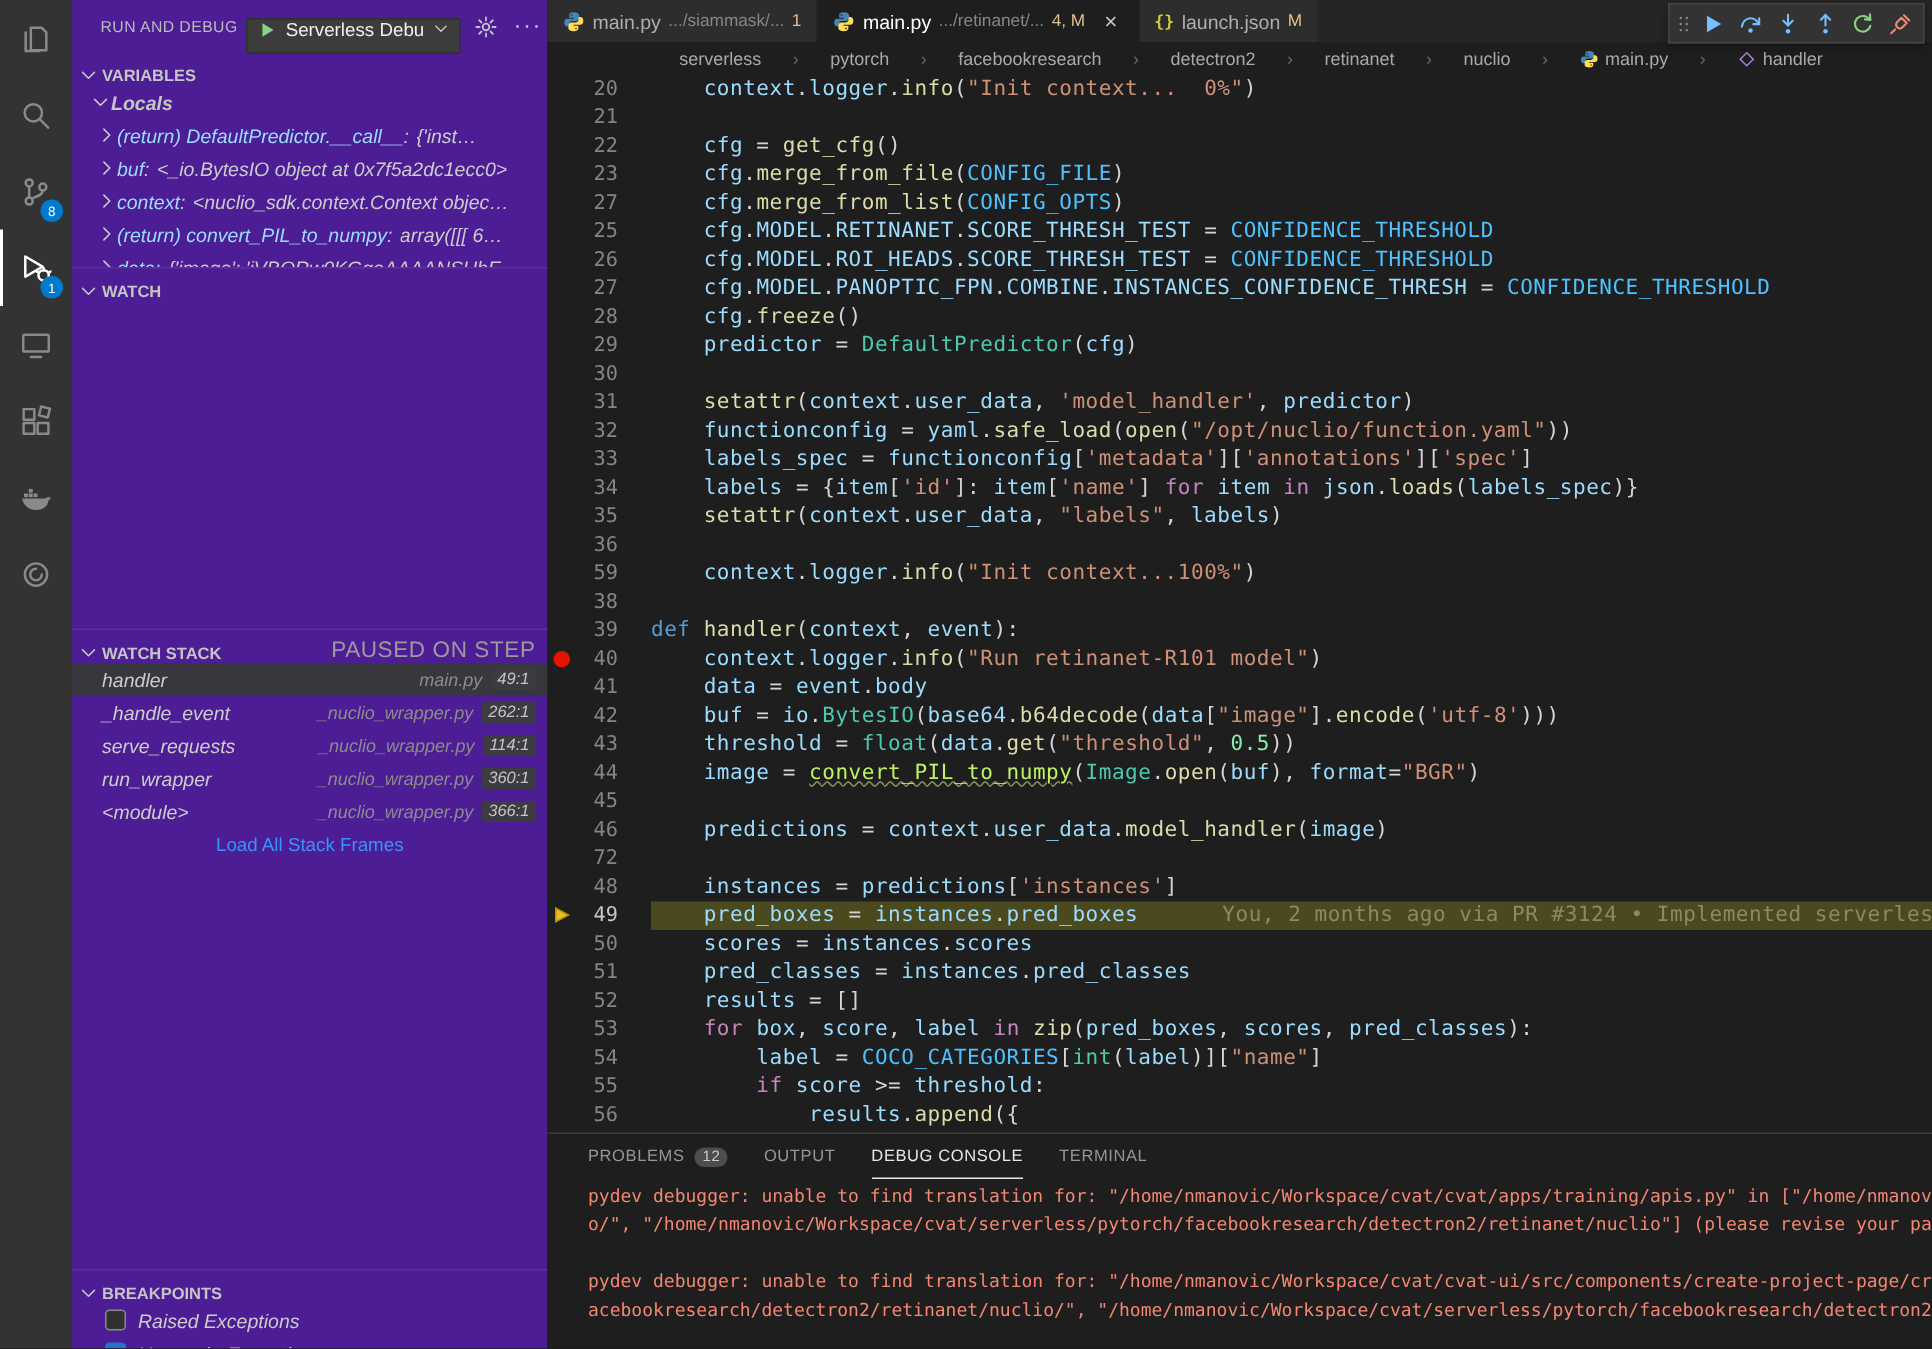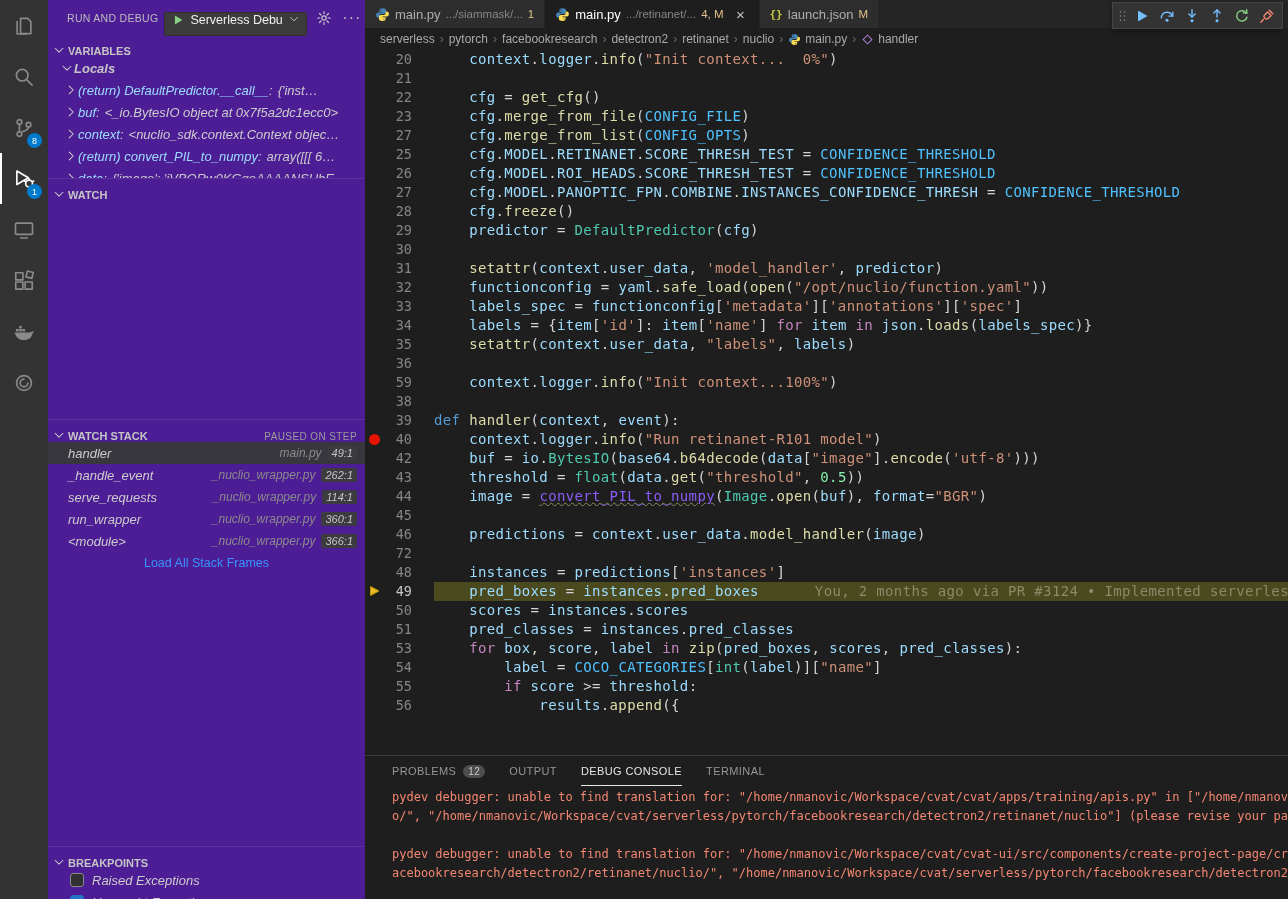--- a/index.html
+++ b/index.html
@@ -36,21 +36,21 @@
   .section-h .ic{width:14px;height:14px;color:#c5c5c5;flex:none;}
   .vars-body{height:121px;flex:none;overflow:hidden;}
   .row{height:22px;display:flex;align-items:center;white-space:nowrap;overflow:hidden;cursor:pointer;font-style:italic;}
   .row .ic{width:14px;height:14px;flex:none;color:#cccccc;}
   .scope-row{padding-left:12px;font-weight:700;color:#c5c5c5;}
   .var-row{padding-left:16px;}
   .var-name{color:#9cdcfe;}
   .var-sep{color:#cccccc;margin-right:5px;}
   .var-val{color:#cccccc;overflow:hidden;}
   .watch-body{height:218px;flex:none;}
-  .cs-status{margin-left:auto;font-size:10px;font-weight:400;color:#9b9b9b;letter-spacing:.4px;}
+  .cs-status{margin-left:auto;font-size:15px;font-weight:400;color:#9b9b9b;letter-spacing:.4px;}
   .cs-row{padding:0 8px 0 20px;}
   .cs-row.selected{background:#37373d;}
   .cs-fn{color:#cccccc;}
   .cs-file{margin-left:auto;color:#8c8c8c;font-size:12px;padding-left:10px;}
   .cs-loc{margin-left:6px;background:#3c3c40;border-radius:2px;padding:1px 4px;font-size:11px;color:#c5c5c5;flex:none;}
   .cs-link{height:22px;display:flex;align-items:center;justify-content:center;color:#3794ff;font-size:12.5px;cursor:pointer;}
   .bp-section{margin-top:auto;height:53px;flex:none;overflow:hidden;}
   .bp-row{padding-left:22px;gap:8px;}
   .cb{width:14px;height:14px;border:1px solid #8a8a8a;border-radius:3px;background:#313131;box-sizing:border-box;
       display:flex;align-items:center;justify-content:center;flex:none;cursor:pointer;}
@@ -62,40 +62,40 @@
   .tabbar{height:28px;flex:none;background:#252526;display:flex;align-items:stretch;}
   .tab{display:flex;align-items:center;gap:5px;padding:0 10px;background:#2d2d2d;border-right:1px solid #252526;
        cursor:pointer;font-size:13px;color:#aeaeae;white-space:nowrap;}
   .tab.active{background:#1e1e1e;color:#ffffff;}
   .tab .ic{width:15px;height:15px;flex:none;}
   .tab-desc{font-size:11.5px;color:#868686;}
   .tab-deco{font-size:11.5px;color:#e2c08d;}
   .tab-close{margin-left:4px;width:16px;text-align:center;color:#c5c5c5;font-size:15px;border-radius:3px;}
   .json-ic{color:#cbcb41;font-weight:700;font-size:11px;font-family:"DejaVu Sans Mono",monospace;}
 
-  .breadcrumbs{height:22px;flex:none;display:flex;align-items:center;gap:3px;padding-left:15px;
-               font-size:12px;color:#a9a9a9;white-space:nowrap;overflow:hidden;}
+  .breadcrumbs{height:22px;flex:none;display:flex;align-items:center;gap:19px;padding-left:15px;
+               font-size:12px;color:#a9a9a9;white-space:nowrap;overflow:hidden;justify-content:center;}
   .bc-sep{color:#6a6a6a;margin:0 2px;}
   .bc-item{display:flex;align-items:center;gap:4px;cursor:pointer;}
   .bc-item .ic{width:13px;height:13px;}
 
   .code{flex:1;overflow:hidden;font-family:"DejaVu Sans Mono","Liberation Mono",monospace;
         font-size:14px;letter-spacing:.35px;line-height:19px;}
   .line{display:flex;height:19px;}
   .gutter{width:47px;flex:none;position:relative;display:flex;align-items:center;justify-content:flex-end;}
   .g-ic{position:absolute;left:3px;top:1px;width:16px;height:16px;}
   .bp-dot{display:block;width:11px;height:11px;border-radius:50%;background:#e51400;margin:3px 0 0 1px;}
   .lnum{color:#858585;font-size:13.5px;letter-spacing:0;cursor:pointer;}
   .lnum.active{color:#c6c6c6;}
   .ltext{flex:1;margin-left:22px;white-space:pre;overflow:hidden;}
   .line.current .ltext{background:#4b4a1f;}
   .blame{color:#8a8a68;margin-left:56px;}
   .tk-t{color:#d4d4d4}.tk-v{color:#9cdcfe}.tk-f{color:#dcdcaa}.tk-s{color:#ce9178}.tk-k{color:#569cd6}
   .tk-c{color:#c586c0}.tk-C{color:#4fc1ff}.tk-T{color:#4ec9b0}.tk-n{color:#86efac}
-  .tk-fu{color:#8b5cf6;text-decoration:underline;text-decoration-style:wavy;text-decoration-color:#8a8a5e;text-decoration-thickness:1px;}
+  .tk-fu{color:#bef264;text-decoration:underline;text-decoration-style:wavy;text-decoration-color:#8a8a5e;text-decoration-thickness:1px;}
 
   
   .panel{height:144px;flex:none;box-sizing:border-box;border-top:1px solid #3c3c3c;display:flex;flex-direction:column;background:#1e1e1e;}
   .panel-tabs{height:30px;flex:none;display:flex;align-items:center;gap:24px;padding-left:27px;}
   .p-tab{height:100%;display:flex;align-items:center;gap:7px;font-size:11px;letter-spacing:.4px;color:#969696;cursor:pointer;}
   .p-tab.active{color:#e7e7e7;box-shadow:inset 0 -1px #e7e7e7;}
   .p-badge{background:#4d4d4d;color:#cccccc;border-radius:9px;padding:1px 5px;font-size:10px;}
   .console{flex:1;overflow:hidden;padding:2px 0 0 27px;font-family:"DejaVu Sans Mono","Liberation Mono",monospace;
            font-size:12px;line-height:19px;color:#f48771;}
   .cline{height:19px;white-space:pre;overflow:hidden;}
@@ -584,20 +584,27 @@
             <span class="g-ic">
               <span class="bp-dot"></span>
             </span>
             <span class="lnum">40</span>
           </div>
           <span class="ltext"><span class="tk-t">    </span><span class="tk-v">context</span><span class="tk-t">.</span><span class="tk-v">logger</span><span class="tk-t">.</span><span class="tk-f">info</span><span class="tk-t">(</span><span class="tk-s">"Run retinanet-R101 model"</span><span class="tk-t">)</span></span>
         </div>
         <div class="line">
           <div class="gutter">
             <span class="g-ic"></span>
+            <span class="lnum">41</span>
+          </div>
+          <span class="ltext"><span class="tk-t">    </span><span class="tk-v">data</span><span class="tk-t"> = </span><span class="tk-v">event</span><span class="tk-t">.</span><span class="tk-v">body</span></span>
+        </div>
+        <div class="line">
+          <div class="gutter">
+            <span class="g-ic"></span>
             <span class="lnum">42</span>
           </div>
           <span class="ltext"><span class="tk-t">    </span><span class="tk-v">buf</span><span class="tk-t"> = </span><span class="tk-v">io</span><span class="tk-t">.</span><span class="tk-T">BytesIO</span><span class="tk-t">(</span><span class="tk-v">base64</span><span class="tk-t">.</span><span class="tk-f">b64decode</span><span class="tk-t">(</span><span class="tk-v">data</span><span class="tk-t">[</span><span class="tk-s">"image"</span><span class="tk-t">].</span><span class="tk-f">encode</span><span class="tk-t">(</span><span class="tk-s">'utf-8'</span><span class="tk-t">)))</span></span>
         </div>
         <div class="line">
           <div class="gutter">
             <span class="g-ic"></span>
             <span class="lnum">43</span>
           </div>
           <span class="ltext"><span class="tk-t">    </span><span class="tk-v">threshold</span><span class="tk-t"> = </span><span class="tk-T">float</span><span class="tk-t">(</span><span class="tk-v">data</span><span class="tk-t">.</span><span class="tk-f">get</span><span class="tk-t">(</span><span class="tk-s">"threshold"</span><span class="tk-t">, </span><span class="tk-n">0.5</span><span class="tk-t">))</span></span>
@@ -652,20 +659,27 @@
             <span class="lnum">50</span>
           </div>
           <span class="ltext"><span class="tk-t">    </span><span class="tk-v">scores</span><span class="tk-t"> = </span><span class="tk-v">instances</span><span class="tk-t">.</span><span class="tk-v">scores</span></span>
         </div>
         <div class="line">
           <div class="gutter">
             <span class="g-ic"></span>
             <span class="lnum">51</span>
           </div>
           <span class="ltext"><span class="tk-t">    </span><span class="tk-v">pred_classes</span><span class="tk-t"> = </span><span class="tk-v">instances</span><span class="tk-t">.</span><span class="tk-v">pred_classes</span></span>
+        </div>
+        <div class="line">
+          <div class="gutter">
+            <span class="g-ic"></span>
+            <span class="lnum">52</span>
+          </div>
+          <span class="ltext"><span class="tk-t">    </span><span class="tk-v">results</span><span class="tk-t"> = []</span></span>
         </div>
         <div class="line">
           <div class="gutter">
             <span class="g-ic"></span>
             <span class="lnum">53</span>
           </div>
           <span class="ltext"><span class="tk-t">    </span><span class="tk-c">for</span><span class="tk-t"> </span><span class="tk-v">box</span><span class="tk-t">, </span><span class="tk-v">score</span><span class="tk-t">, </span><span class="tk-v">label</span><span class="tk-t"> </span><span class="tk-c">in</span><span class="tk-t"> </span><span class="tk-f">zip</span><span class="tk-t">(</span><span class="tk-v">pred_boxes</span><span class="tk-t">, </span><span class="tk-v">scores</span><span class="tk-t">, </span><span class="tk-v">pred_classes</span><span class="tk-t">):</span></span>
         </div>
         <div class="line">
           <div class="gutter">

